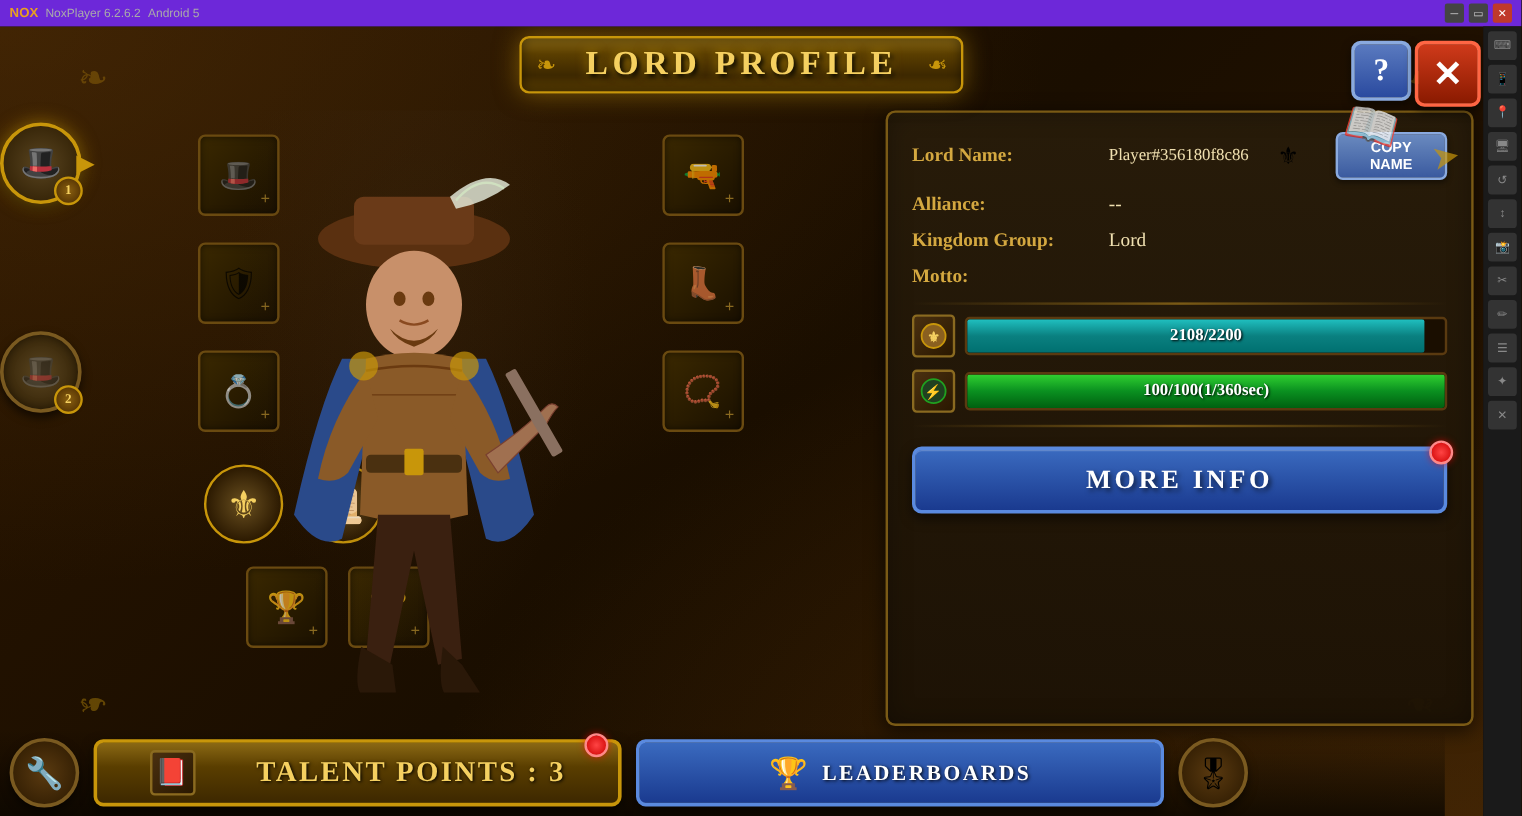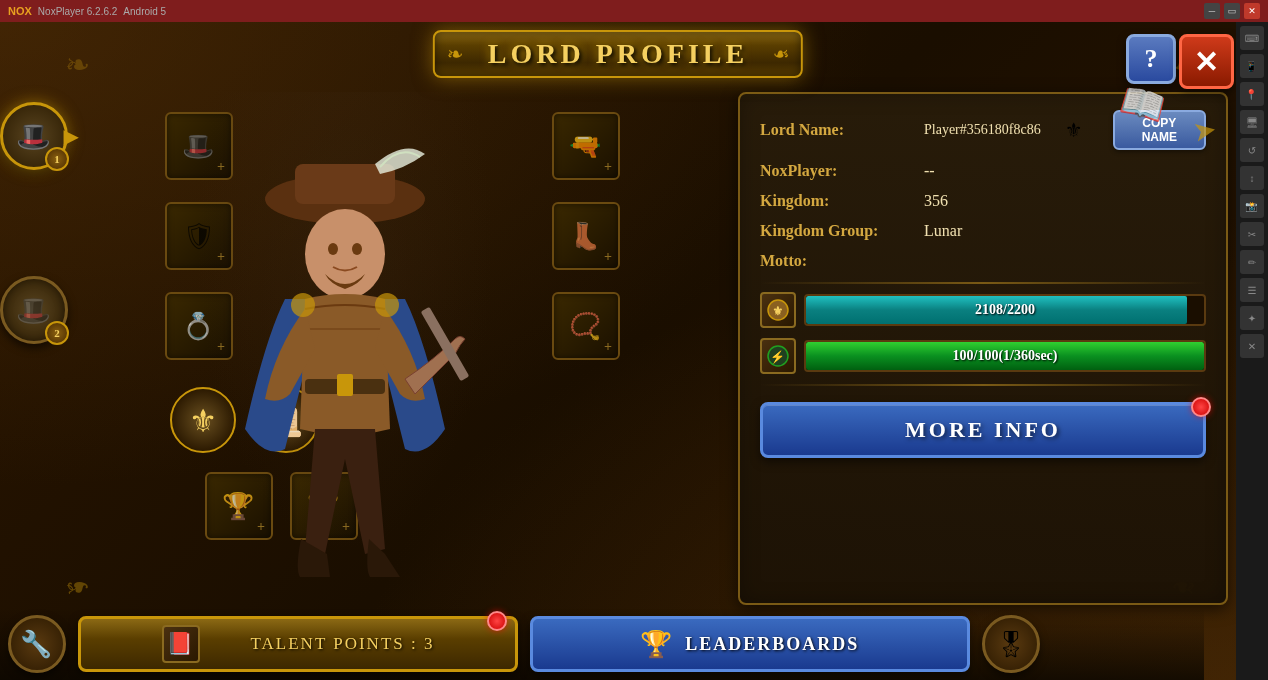--- a/index.html
+++ b/index.html
@@ -10,21 +10,21 @@
       background: #1a0e00;
       font-family: 'Georgia', serif;
       position: relative;
     }
 
     
     .nox-bar {
       position: absolute;
       top: 0; left: 0; right: 0;
       height: 22px;
-      background: #7f1d1d;
+      background: #6d28d9;
       display: flex;
       align-items: center;
       padding: 0 8px;
       z-index: 100;
       gap: 6px;
     }
     .nox-logo {
       color: #e8a020;
       font-size: 11px;
       font-weight: bold;
@@ -516,22 +516,22 @@
       background: linear-gradient(135deg, #4a3010 0%, #2a1800 100%);
       border: 2px solid #8a6a20;
       border-radius: 4px;
       display: flex;
       align-items: center;
       justify-content: center;
       font-size: 22px;
     }
     .talent-text {
       color: #f5d060;
-      font-size: 17px;
-      font-weight: normal;
+      font-size: 24px;
+      font-weight: bold;
       letter-spacing: 2px;
       text-shadow: 1px 1px 3px #000;
       margin-left: 39px;
     }
     .talent-dot {
       position: absolute;
       top: -8px;
       right: 8px;
       width: 20px;
       height: 20px;
@@ -764,32 +764,28 @@
     <div class="arrow-deco">➤</div>
 
     <div class="info-row">
       <span class="info-label">Lord Name:</span>
       <span class="info-value" style="font-size:14px;">Player#356180f8c86</span>
       <span style="font-size:20px;">⚜</span>
       <button class="copy-name-btn">COPY NAME</button>
     </div>
 
     <div class="info-row">
-      <span class="info-label">NoxPlayer:</span>
+      <span class="info-label">Alliance:</span>
       <span class="info-value">--</span>
     </div>
 
-    <div class="info-row">
-      <span class="info-label">Kingdom:</span>
-      <span class="info-value">356</span>
-    </div>
 
     <div class="info-row">
       <span class="info-label">Kingdom Group:</span>
-      <span class="info-value">Lunar</span>
+      <span class="info-value">Lord</span>
     </div>
 
     <div class="info-row">
       <span class="info-label">Motto:</span>
       <span class="info-value"></span>
     </div>
 
     <div class="separator"></div>
 
     <div class="progress-container">

